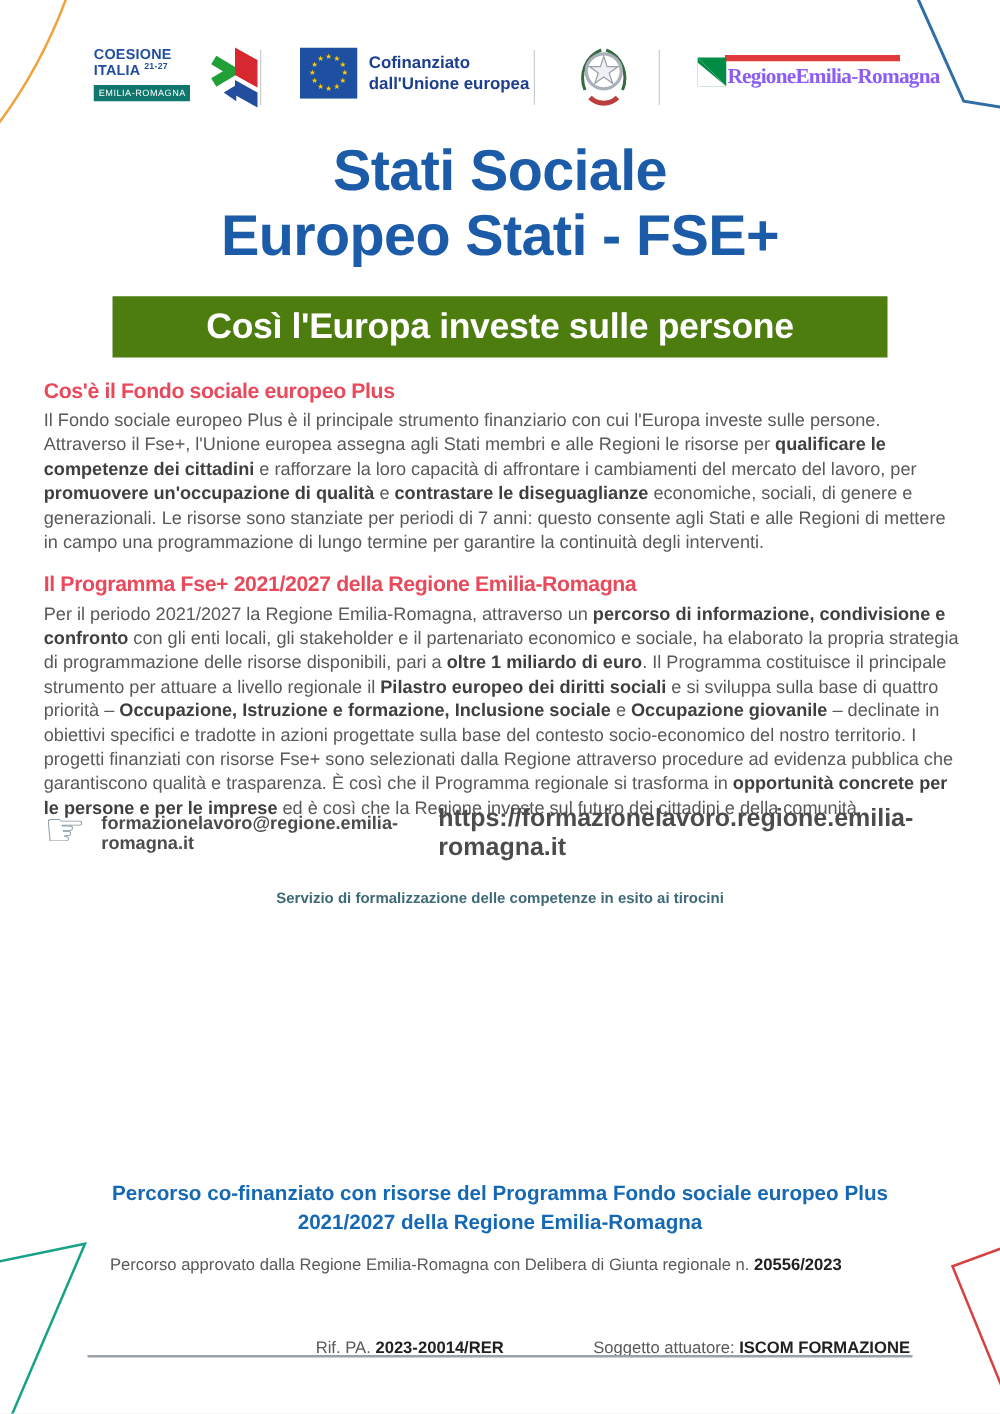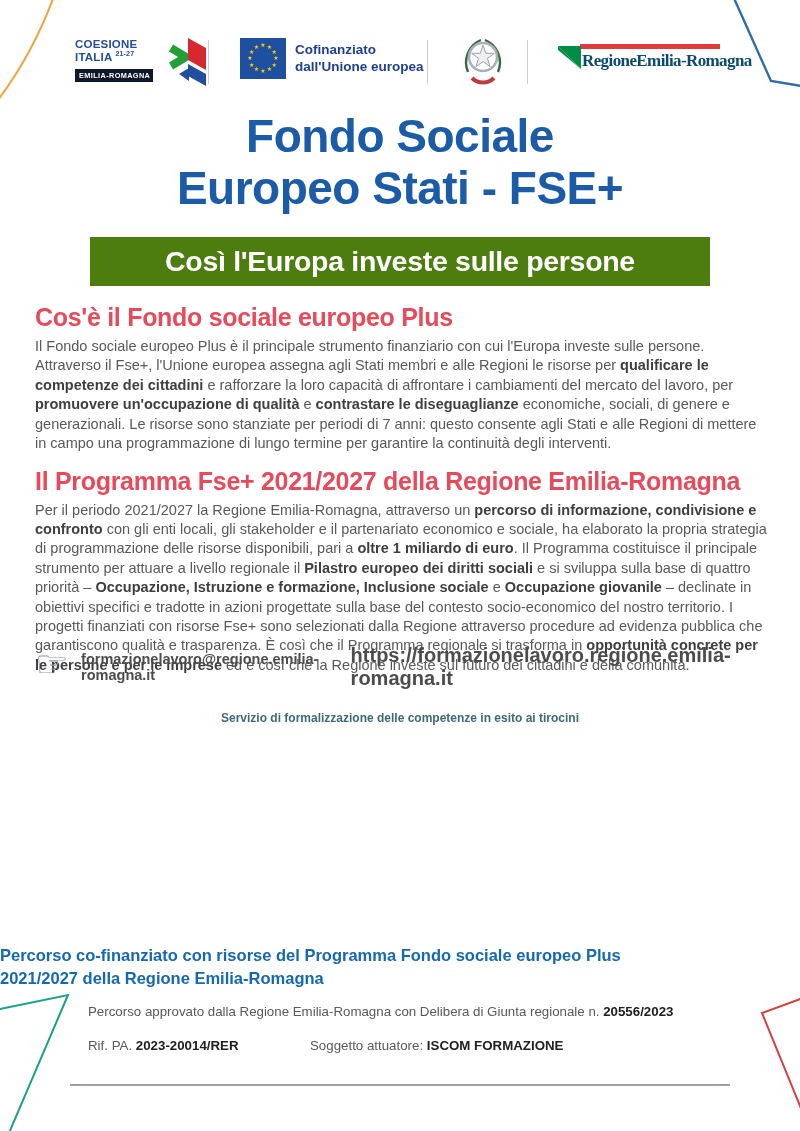--- a/index.html
+++ b/index.html
@@ -8,53 +8,53 @@
     font-family:"Liberation Sans",sans-serif;overflow:hidden;margin:0 auto;
   }
   
   .deco{position:absolute;inset:0;width:800px;height:1131px;pointer-events:none;}
   
   .logos{position:absolute;left:70px;top:36px;width:660px;height:56px;}
   .vdiv{position:absolute;top:4px;width:1px;height:44px;background:#c9ced4;}
   .coesione{position:absolute;left:5px;top:2px;width:135px;}
   .co-text{color:#234e9d;font-weight:700;font-size:11.5px;line-height:1.08;letter-spacing:.2px;}
   .co-text sup{font-size:7px;font-weight:700;}
-  .co-band{margin-top:3px;background:#0f172a;color:#fff;font-weight:700;font-size:7.3px;
+  .co-band{margin-top:3px;background:#0f766e;color:#fff;font-weight:400;font-size:7.3px;
     letter-spacing:.4px;padding:2px 3px 2px 4px;display:inline-block;position:relative;}
   .co-arrows{position:absolute;left:92px;top:-4px;}
   .eu{position:absolute;left:170px;top:2px;display:flex;align-items:center;}
   .eu-text{margin-left:9px;color:#1d3f8f;font-weight:700;font-size:13.5px;line-height:1.25;}
   .emblem{position:absolute;left:390px;top:0;}
   .rer{position:absolute;left:488px;top:6px;display:flex;align-items:flex-start;}
-  .rer-text{font-family:"Liberation Serif",serif;font-weight:700;color:#0c4a6e;
+  .rer-text{font-family:"Liberation Serif",serif;font-weight:700;color:#8b5cf6;
     font-size:17px;letter-spacing:-0.6px;margin-left:2px;margin-top:9px;white-space:nowrap;}
   
   .title{position:absolute;top:110px;left:0;width:100%;text-align:center;
     color:#1b5ba7;font-size:46px;font-weight:800;line-height:1.14;letter-spacing:-0.5px;margin:0;}
   .banner{position:absolute;left:90px;top:237px;width:620px;height:49px;background:#4d7c0f;
     color:#ffffff;font-size:28.5px;font-weight:800;display:flex;align-items:center;justify-content:center;
     letter-spacing:-0.3px;white-space:nowrap;}
   
   .sections{position:absolute;left:35px;top:303px;width:733px;}
-  .sections h2{color:#e84a5b;font-size:25px;font-weight:800;margin:0 0 5px;letter-spacing:-0.3px;}
+  .sections h2{color:#e84a5b;font-size:17px;font-weight:800;margin:0 0 5px;letter-spacing:-0.3px;}
   .rich{color:#58595b;font-size:14.5px;line-height:1.34;margin:0 0 13px;}
   .rich b{color:#3f3f41;font-weight:700;}
   
   .contacts{position:absolute;left:35px;top:644px;width:733px;display:flex;align-items:center;}
   .hand{font-family:"DejaVu Sans",sans-serif;color:#8a99a4;font-size:38px;line-height:1;margin-top:-6px;}
   .email{margin-left:12px;font-weight:700;color:#4b4c4e;font-size:14.5px;}
   .website{margin-left:auto;font-weight:700;color:#4b4c4e;font-size:20px;}
   
   .service{position:absolute;top:711px;left:0;width:100%;text-align:center;
     color:#3e6a78;font-weight:700;font-size:12px;}
-  .cofinance{position:absolute;top:944px;left:0;width:100%;
+  .cofinance{position:absolute;top:944px;left:0;width:100%;text-align:center;
     color:#1568b3;font-weight:700;font-size:16.5px;line-height:1.4;}
   .approval{position:absolute;left:88px;top:1004px;font-size:13.3px;color:#58595b;}
   .val{font-weight:700;color:#202022;}
-  .refs{position:absolute;left:88px;top:1038px;width:640px;font-size:13.3px;color:#58595b;display:flex;}
+  .refs{position:absolute;left:88px;top:1070px;width:640px;font-size:13.3px;color:#58595b;display:flex;justify-content:flex-end;}
   .rif{width:222px;}
   .divider{position:absolute;left:70px;top:1076px;width:660px;height:2px;background:#9aa1a8;border:0;}
 </style>
 </head>
 <body>
 
 <div class="page">
 
   <svg class="deco" viewBox="0 0 800 1131" xmlns="http://www.w3.org/2000/svg">
     <path d="M54,-4 C38,40 16,76 -2,100" fill="none" stroke="#f0a23c" stroke-width="2"></path>
@@ -123,21 +123,21 @@
         <rect x="22" y="2" width="140" height="5" fill="#e13a3a"></rect>
         <rect x="0" y="4" width="23" height="23" fill="#008c45"></rect>
         <polygon points="0,4 23,27 0,27" fill="#ffffff"></polygon>
         <polygon points="0,4 23,27 23,27 0,8" fill="#008c45"></polygon>
       </svg>
       <div class="rer-text" style="margin-left:-138px">RegioneEmilia-Romagna</div>
     </div>
   </header>
 
   <h1 class="title">
-    <span>Fondo Sociale</span><br>
+    <span>Stati Sociale</span><br>
     <span>Europeo Stati - FSE+</span>
   </h1>
 
   <div class="banner">
     <span>Così l'Europa investe sulle persone</span>
   </div>
 
   <div class="sections">
     <section>
       <h2>Cos'è il Fondo sociale europeo Plus</h2>

